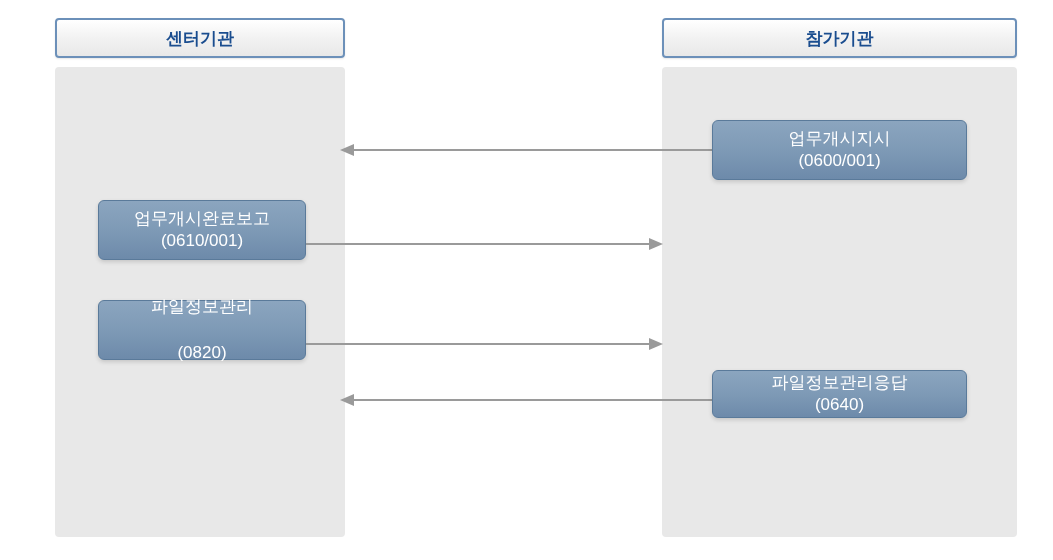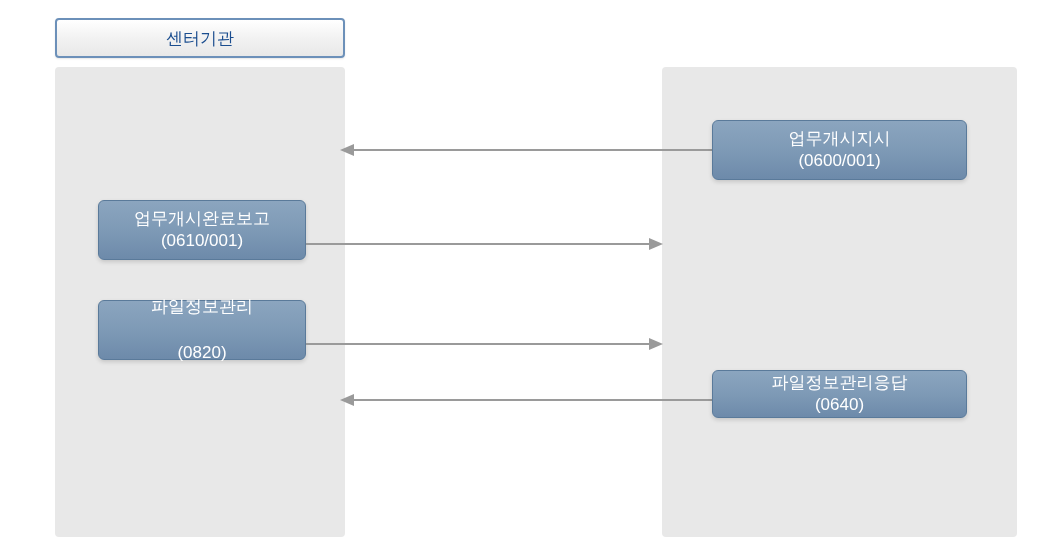--- a/index.html
+++ b/index.html
@@ -22,21 +22,21 @@
     .column-header {
       position: absolute;
       height: 40px;
       background: linear-gradient(to bottom, #ffffff 0%, #f2f2f2 50%, #e8e8e8 100%);
       border: 2px solid #6c90b9;
       border-radius: 4px;
       display: flex;
       align-items: center;
       justify-content: center;
       font-size: 17px;
-      font-weight: normal;
+      font-weight: bold;
       color: #1a4d8f;
       box-shadow: 0 1px 2px rgba(0,0,0,0.1);
     }
     .column-body {
       position: absolute;
       background: #e8e8e8;
       border-radius: 4px;
     }
     .message-box {
       position: absolute;
@@ -78,20 +78,23 @@
   </style>
 </head>
 <body>
 
 <div class="diagram-container">
 
   <div class="column-header" style="left: 55px; top: 18px; width: 290px;">
     <span>센터기관</span>
   </div>
 
+  <div class="column-header" style="left: 662px; top: 18px; width: 355px;">
+    <span>참가기관</span>
+  </div>
 
   <div class="column-body" style="left: 55px; top: 67px; width: 290px; height: 470px;"></div>
 
   <div class="column-body" style="left: 662px; top: 67px; width: 355px; height: 470px;"></div>
 
   <div class="arrow-line" style="left: 352px; top: 149px; width: 360px;"></div>
   <div class="arrow-head-left" style="left: 340px; top: 144px;"></div>
 
   <div class="message-box" style="left: 712px; top: 120px; width: 255px; height: 60px;">
     <span>업무개시지시</span>

